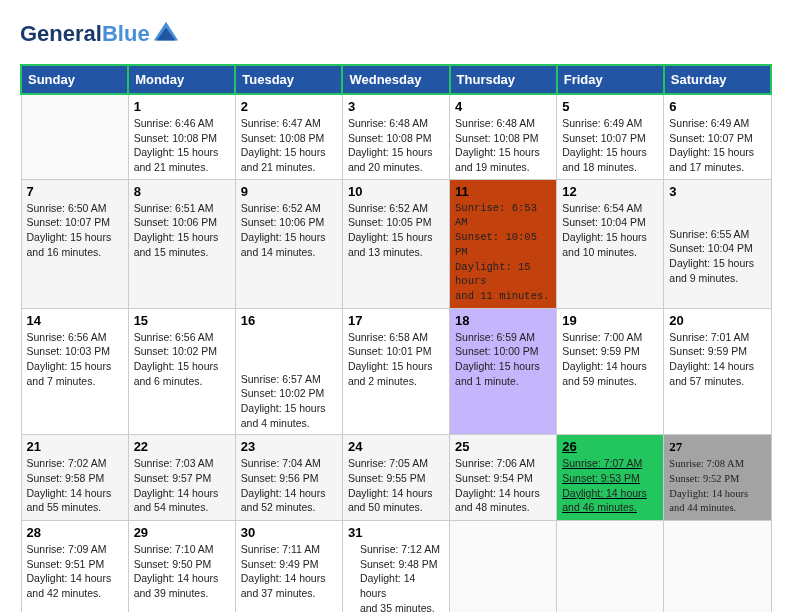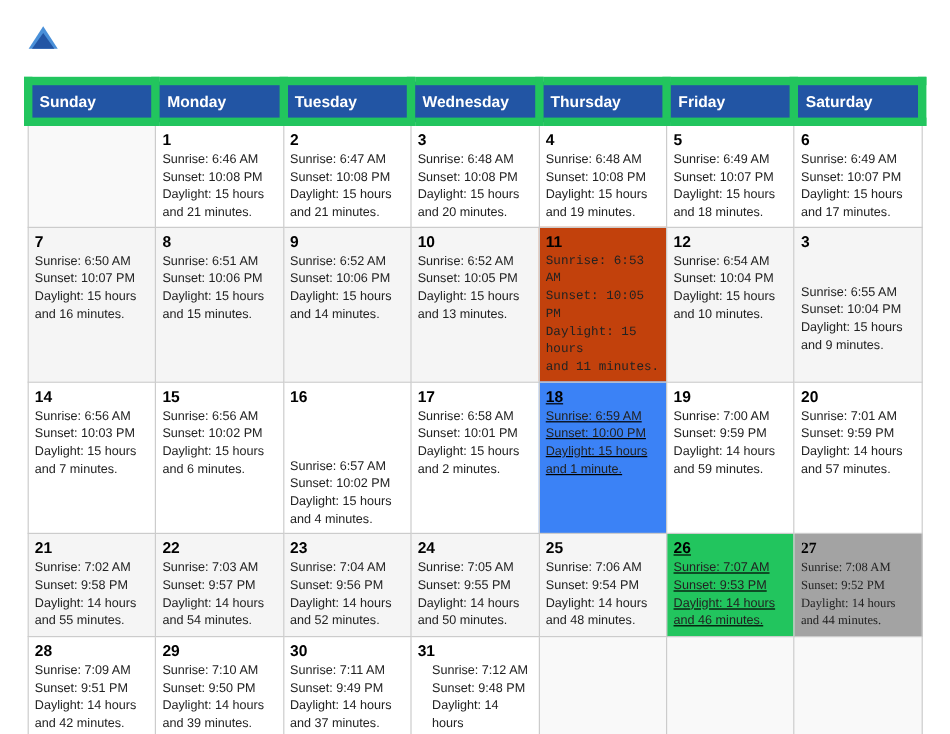--- a/index.html
+++ b/index.html
@@ -52,21 +52,21 @@
       border-collapse: collapse;
       font-size: 11px;
     }
     thead tr th {
       background: #2255a4;
       color: #fff;
       text-align: left;
       padding: 6px 6px;
       font-size: 13px;
       font-weight: bold;
-      border: 7px solid #22c55e;
+      border: 2px solid #22c55e;
     }
     tbody tr td {
       border: 1px solid #ccc;
       vertical-align: top;
       padding: 4px 5px;
       width: 107px;
       min-height: 80px;
     }
     tbody tr:nth-child(even) td {
       background: #f5f5f5;
@@ -89,20 +89,21 @@
       background: #f9f9f9 !important;
     }
   </style>
 </head>
 <body>
 
 <div class="header">
   <div class="logo">
     <div>
       <div style="display:flex;align-items:center;">
+        <span class="logo-text">General<span>Blue</span></span>
         <svg class="logo-icon" viewBox="0 0 30 30" xmlns="http://www.w3.org/2000/svg">
           <polygon points="15,2 28,22 2,22" fill="#4a90d9"></polygon>
           <polygon points="15,8 25,22 5,22" fill="#2255a4"></polygon>
         </svg>
       </div>
     </div>
   </div>
   <div class="title-block">
     <div class="month-title"></div>
     <div class="subtitle"></div>
@@ -240,21 +241,21 @@
 Daylight: 15 hours
 and 4 minutes.</div>
         </td>
         <td style="background: rgb(255, 255, 255);">
           <span class="day-num">17</span>
           <div class="day-info" style="white-space: pre-line;">Sunrise: 6:58 AM
 Sunset: 10:01 PM
 Daylight: 15 hours
 and 2 minutes.</div>
         </td>
-        <td style="background: #3b82f6; text-decoration: underline;">
+        <td style="background: #c4b5fd;">
           <span class="day-num">18</span>
           <div class="day-info" style="white-space: pre-line;">Sunrise: 6:59 AM
 Sunset: 10:00 PM
 Daylight: 15 hours
 and 1 minute.</div>
         </td>
         <td style="background: rgb(255, 255, 255);">
           <span class="day-num">19</span>
           <div class="day-info" style="white-space: pre-line;">Sunrise: 7:00 AM
 Sunset: 9:59 PM

